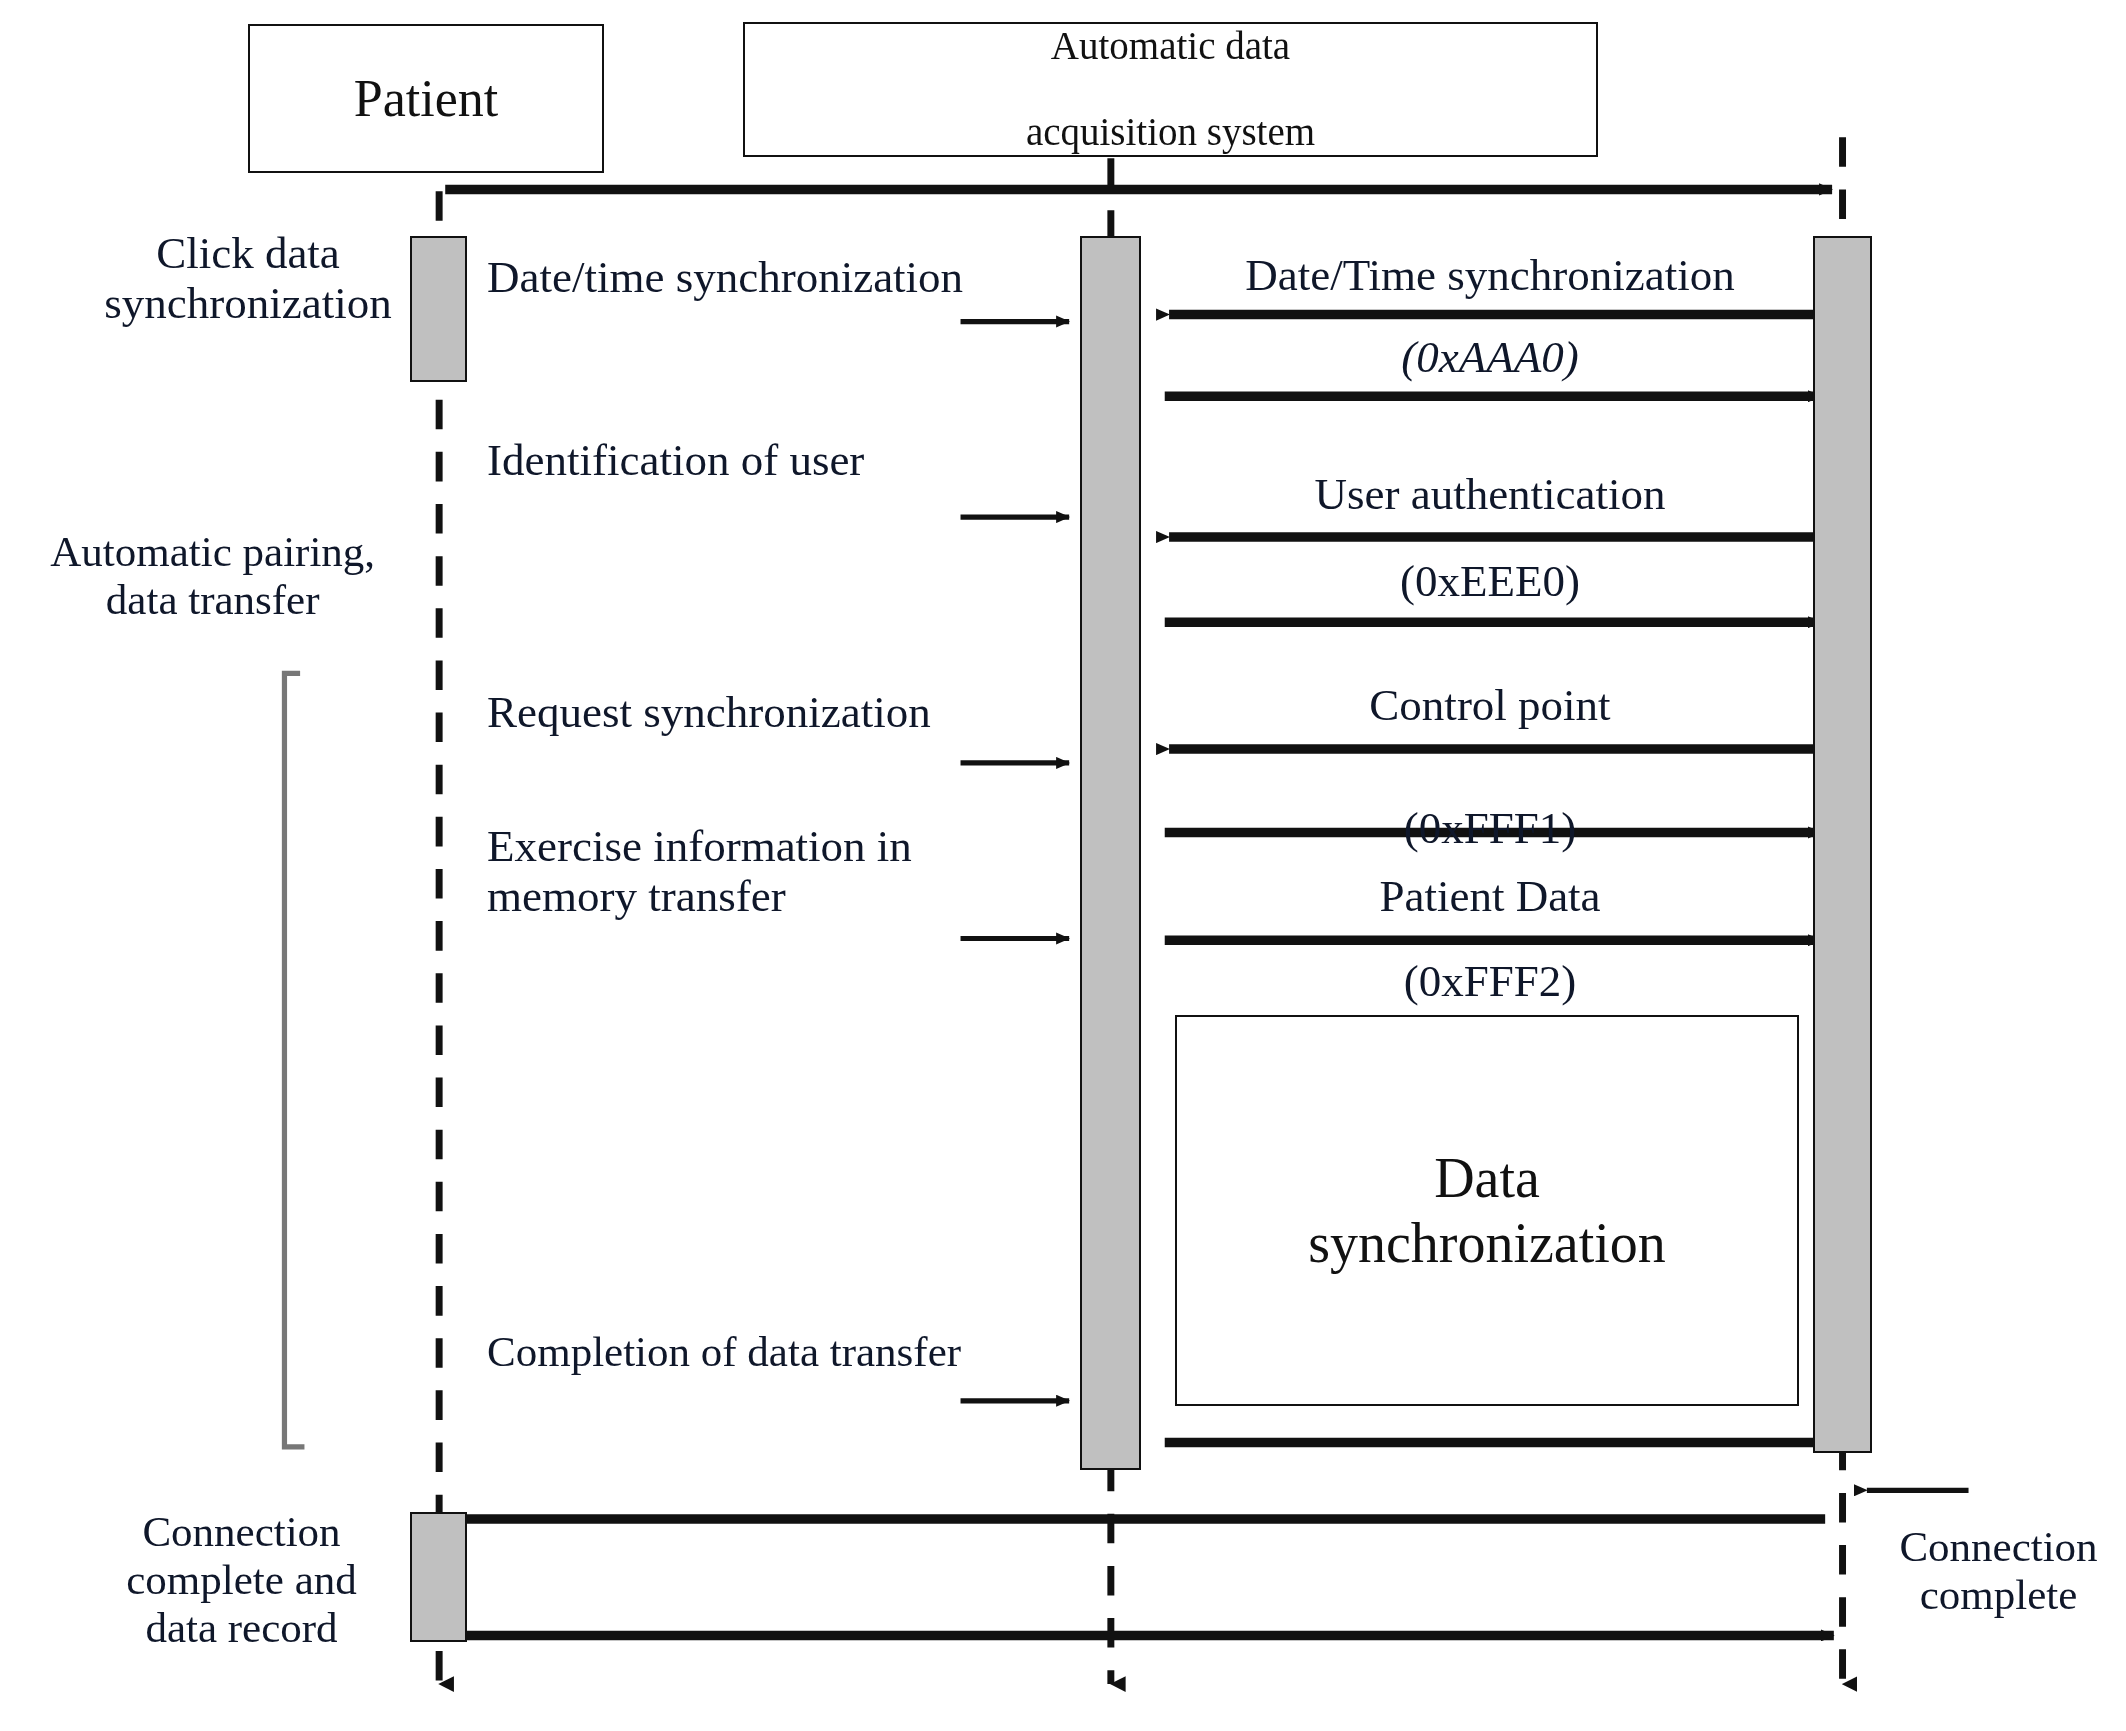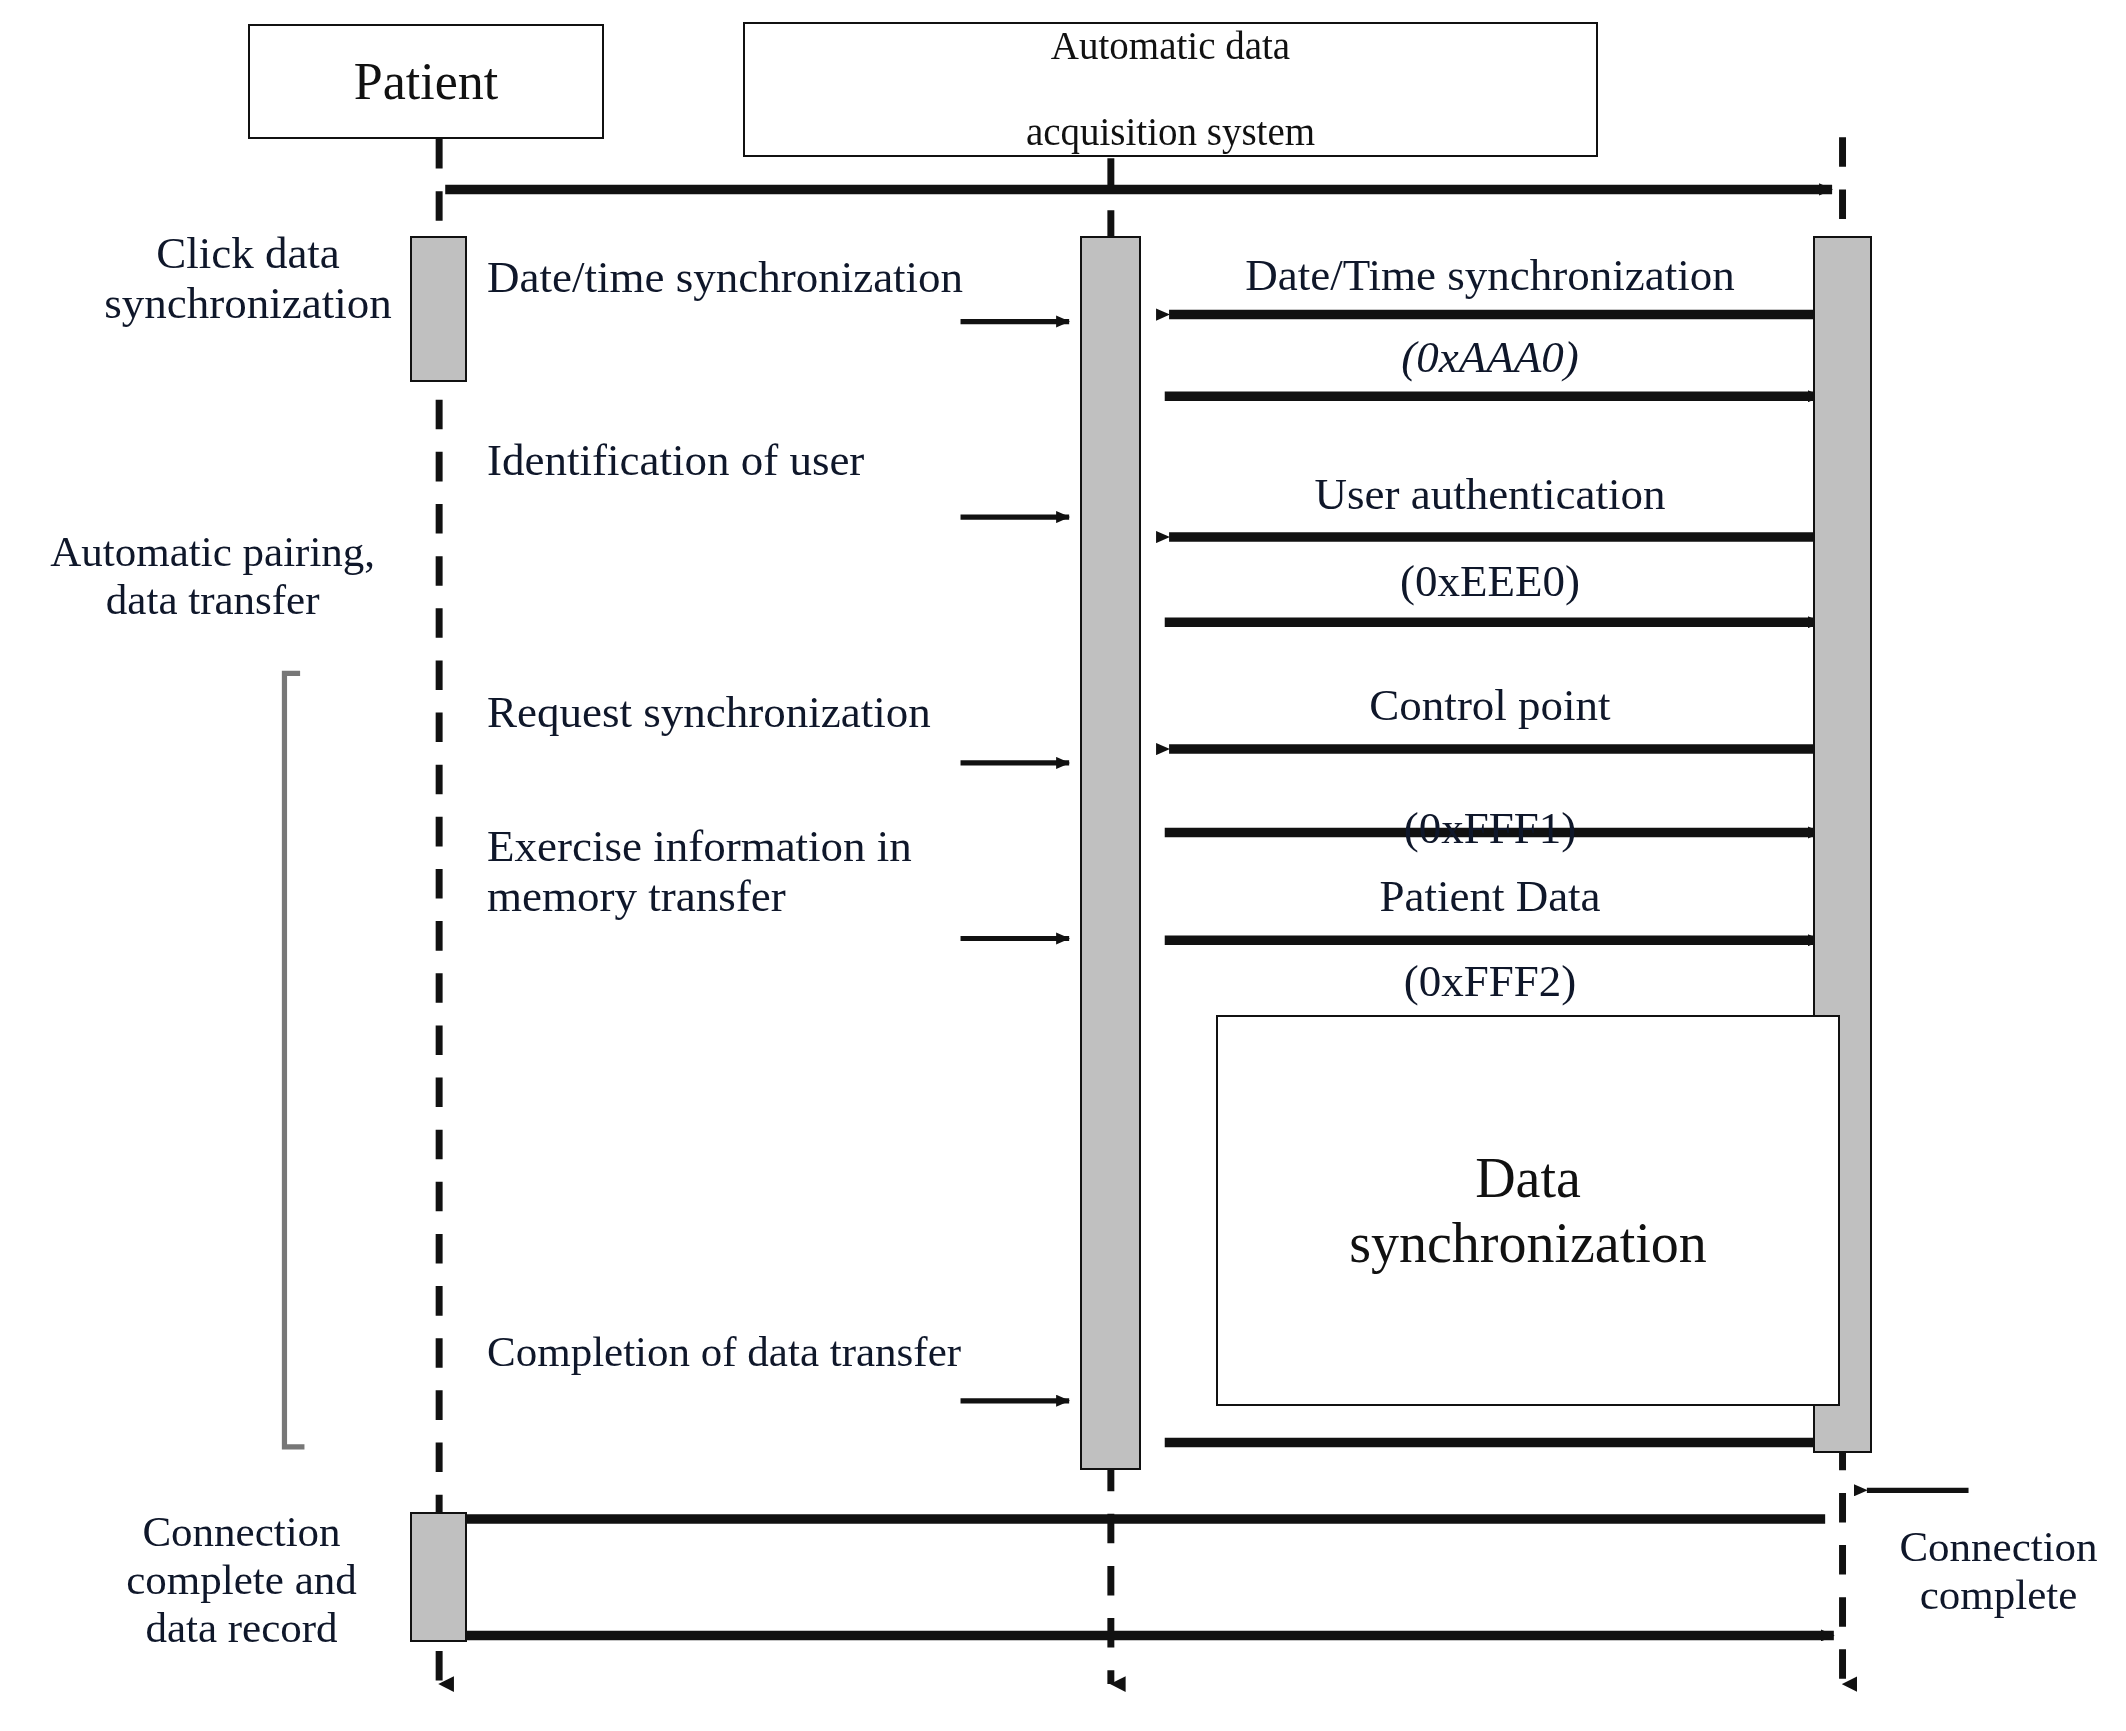--- a/index.html
+++ b/index.html
@@ -8,21 +8,21 @@
   #svgroot{position:absolute;left:0;top:0;width:2127px;height:1731px;}
 
   .lbl{position:absolute;text-align:center;line-height:1.12;color:#0f172a;
        font-family:"Liberation Serif","DejaVu Serif",serif;}
   .hdr{position:absolute;box-sizing:border-box;background:#fff;border:2.6px solid #111;
        display:flex;align-items:center;justify-content:center;text-align:center;
        line-height:1.1;}
   .hdr span{display:block;}
   .actbar{position:absolute;background:#c0c0c0;border:2.6px solid #111;box-sizing:border-box;}
   .syncbox{position:absolute;background:#fff;border:2.6px solid #111;box-sizing:border-box;
-           display:flex;align-items:center;justify-content:center;text-align:center;line-height:1.15;margin-left:41px;}
+           display:flex;align-items:center;justify-content:center;text-align:center;line-height:1.15;}
 </style>
 </head>
 <body>
 
 <div id="stage">
 
   <svg id="svgroot" viewBox="0 0 2447 1992">
     <defs>
       <marker id="ahR" markerWidth="16" markerHeight="14" refX="15" refY="7" orient="auto" markerUnits="userSpaceOnUse">
         <path d="M0,0 L16,7 L0,14 z" fill="#111"></path>
@@ -72,21 +72,21 @@
 
     <g stroke="#111" stroke-width="6" fill="none">
       <line x1="2265" y1="1715" x2="2148" y2="1715" marker-end="url(#ahL)"></line>
     </g>
 
     <g stroke="#777" stroke-width="6" fill="none">
       <path d="M345,775 L327,775 L327,1665 L350,1665"></path>
     </g>
   </svg>
 
-  <div class="hdr" style="left:248px;top:24px;width:356px;height:115px;font-size:52px;">
+  <div class="hdr" style="left:248px;top:24px;width:356px;height:149px;font-size:52px;">
     <span>Patient</span>
   </div>
 
   <div class="hdr" style="left:743px;top:22px;width:855px;height:135px;font-size:39px;">
     <span>
       <span>Automatic data</span><br>
       <span>acquisition system</span>
     </span>
   </div>
 

